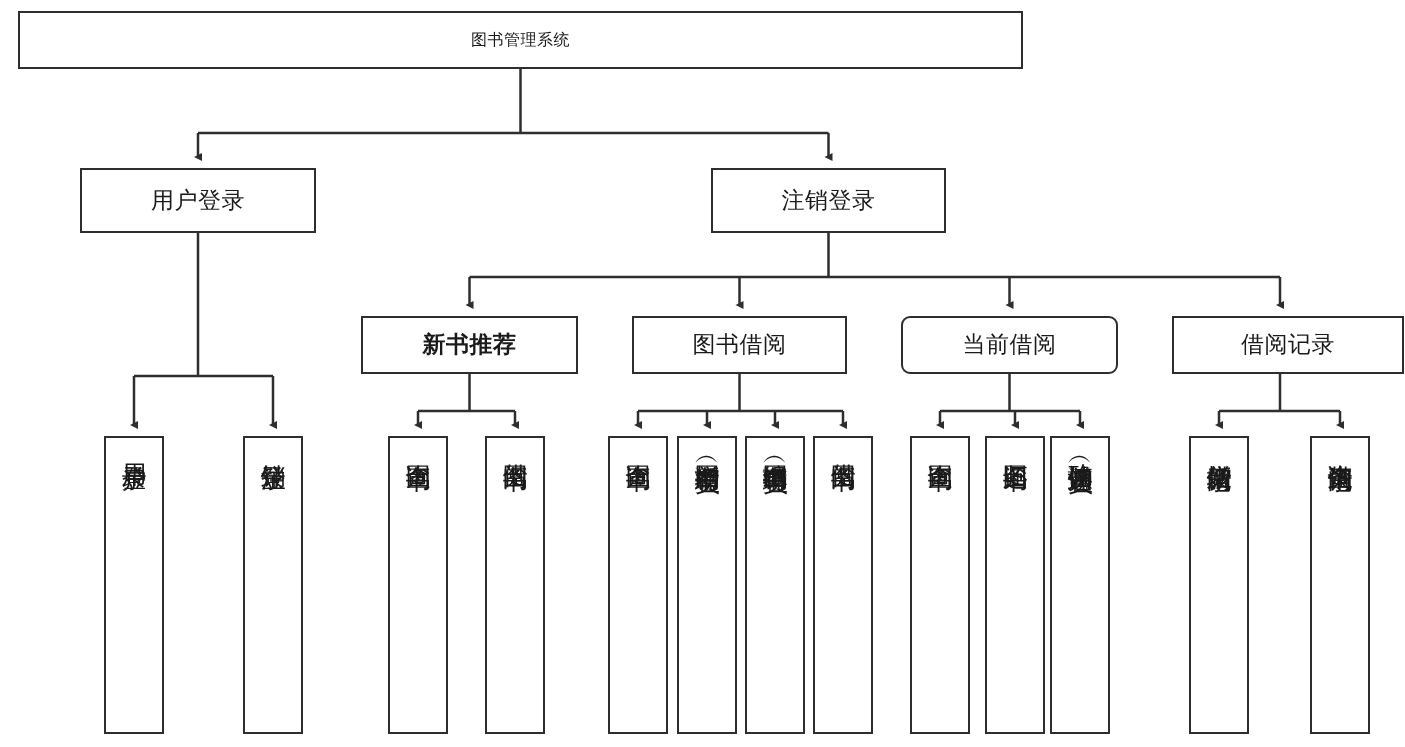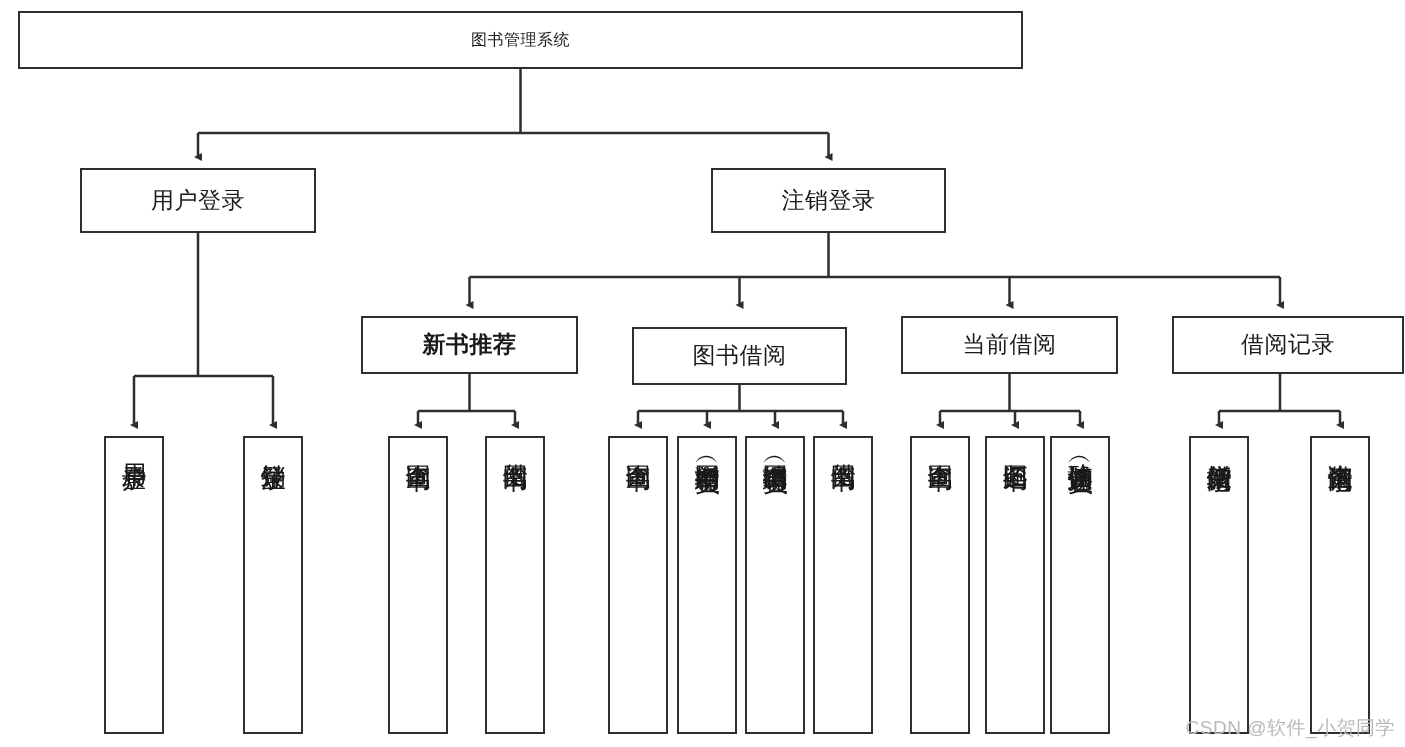--- a/index.html
+++ b/index.html
@@ -121,24 +121,24 @@
       </div>
       <div class="node horiz" style="left: 80px; top: 168px; width: 236px; height: 65px;">
         <span class="lbl">用户登录</span>
       </div>
       <div class="node horiz" style="left: 711px; top: 168px; width: 235px; height: 65px;">
         <span class="lbl">注销登录</span>
       </div>
       <div class="node horiz" style="left: 361px; top: 316px; width: 217px; height: 58px; font-weight: bold;">
         <span class="lbl">新书推荐</span>
       </div>
-      <div class="node horiz" style="left: 632px; top: 316px; width: 215px; height: 58px; margin-top: 11px;">
+      <div class="node horiz" style="left: 632px; top: 316px; width: 215px; height: 58px;">
         <span class="lbl">图书借阅</span>
       </div>
-      <div class="node horiz" style="left: 901px; top: 316px; width: 217px; height: 58px;">
+      <div class="node horiz" style="left: 901px; top: 316px; width: 217px; height: 58px; border-radius: 9px;">
         <span class="lbl">当前借阅</span>
       </div>
       <div class="node horiz" style="left: 1172px; top: 316px; width: 232px; height: 58px;">
         <span class="lbl">借阅记录</span>
       </div>
       <div class="node leaf" style="left: 104px; top: 436px; width: 60px; height: 298px;">
         <span class="lbl">用户登录</span>
       </div>
       <div class="node leaf" style="left: 243px; top: 436px; width: 60px; height: 298px;">
         <span class="lbl">注销登录</span>
@@ -171,14 +171,13 @@
         <span class="lbl">确认归还（管理员）</span>
       </div>
       <div class="node leaf" style="left: 1189px; top: 436px; width: 60px; height: 298px;">
         <span class="lbl">新增借阅记录</span>
       </div>
       <div class="node leaf" style="left: 1310px; top: 436px; width: 60px; height: 298px;">
         <span class="lbl">查询借阅记录</span>
       </div>
     </div>
 
-  <div class="watermark">CSDN @软件_小贺同学</div>
 </div>
 
 </body></html>

